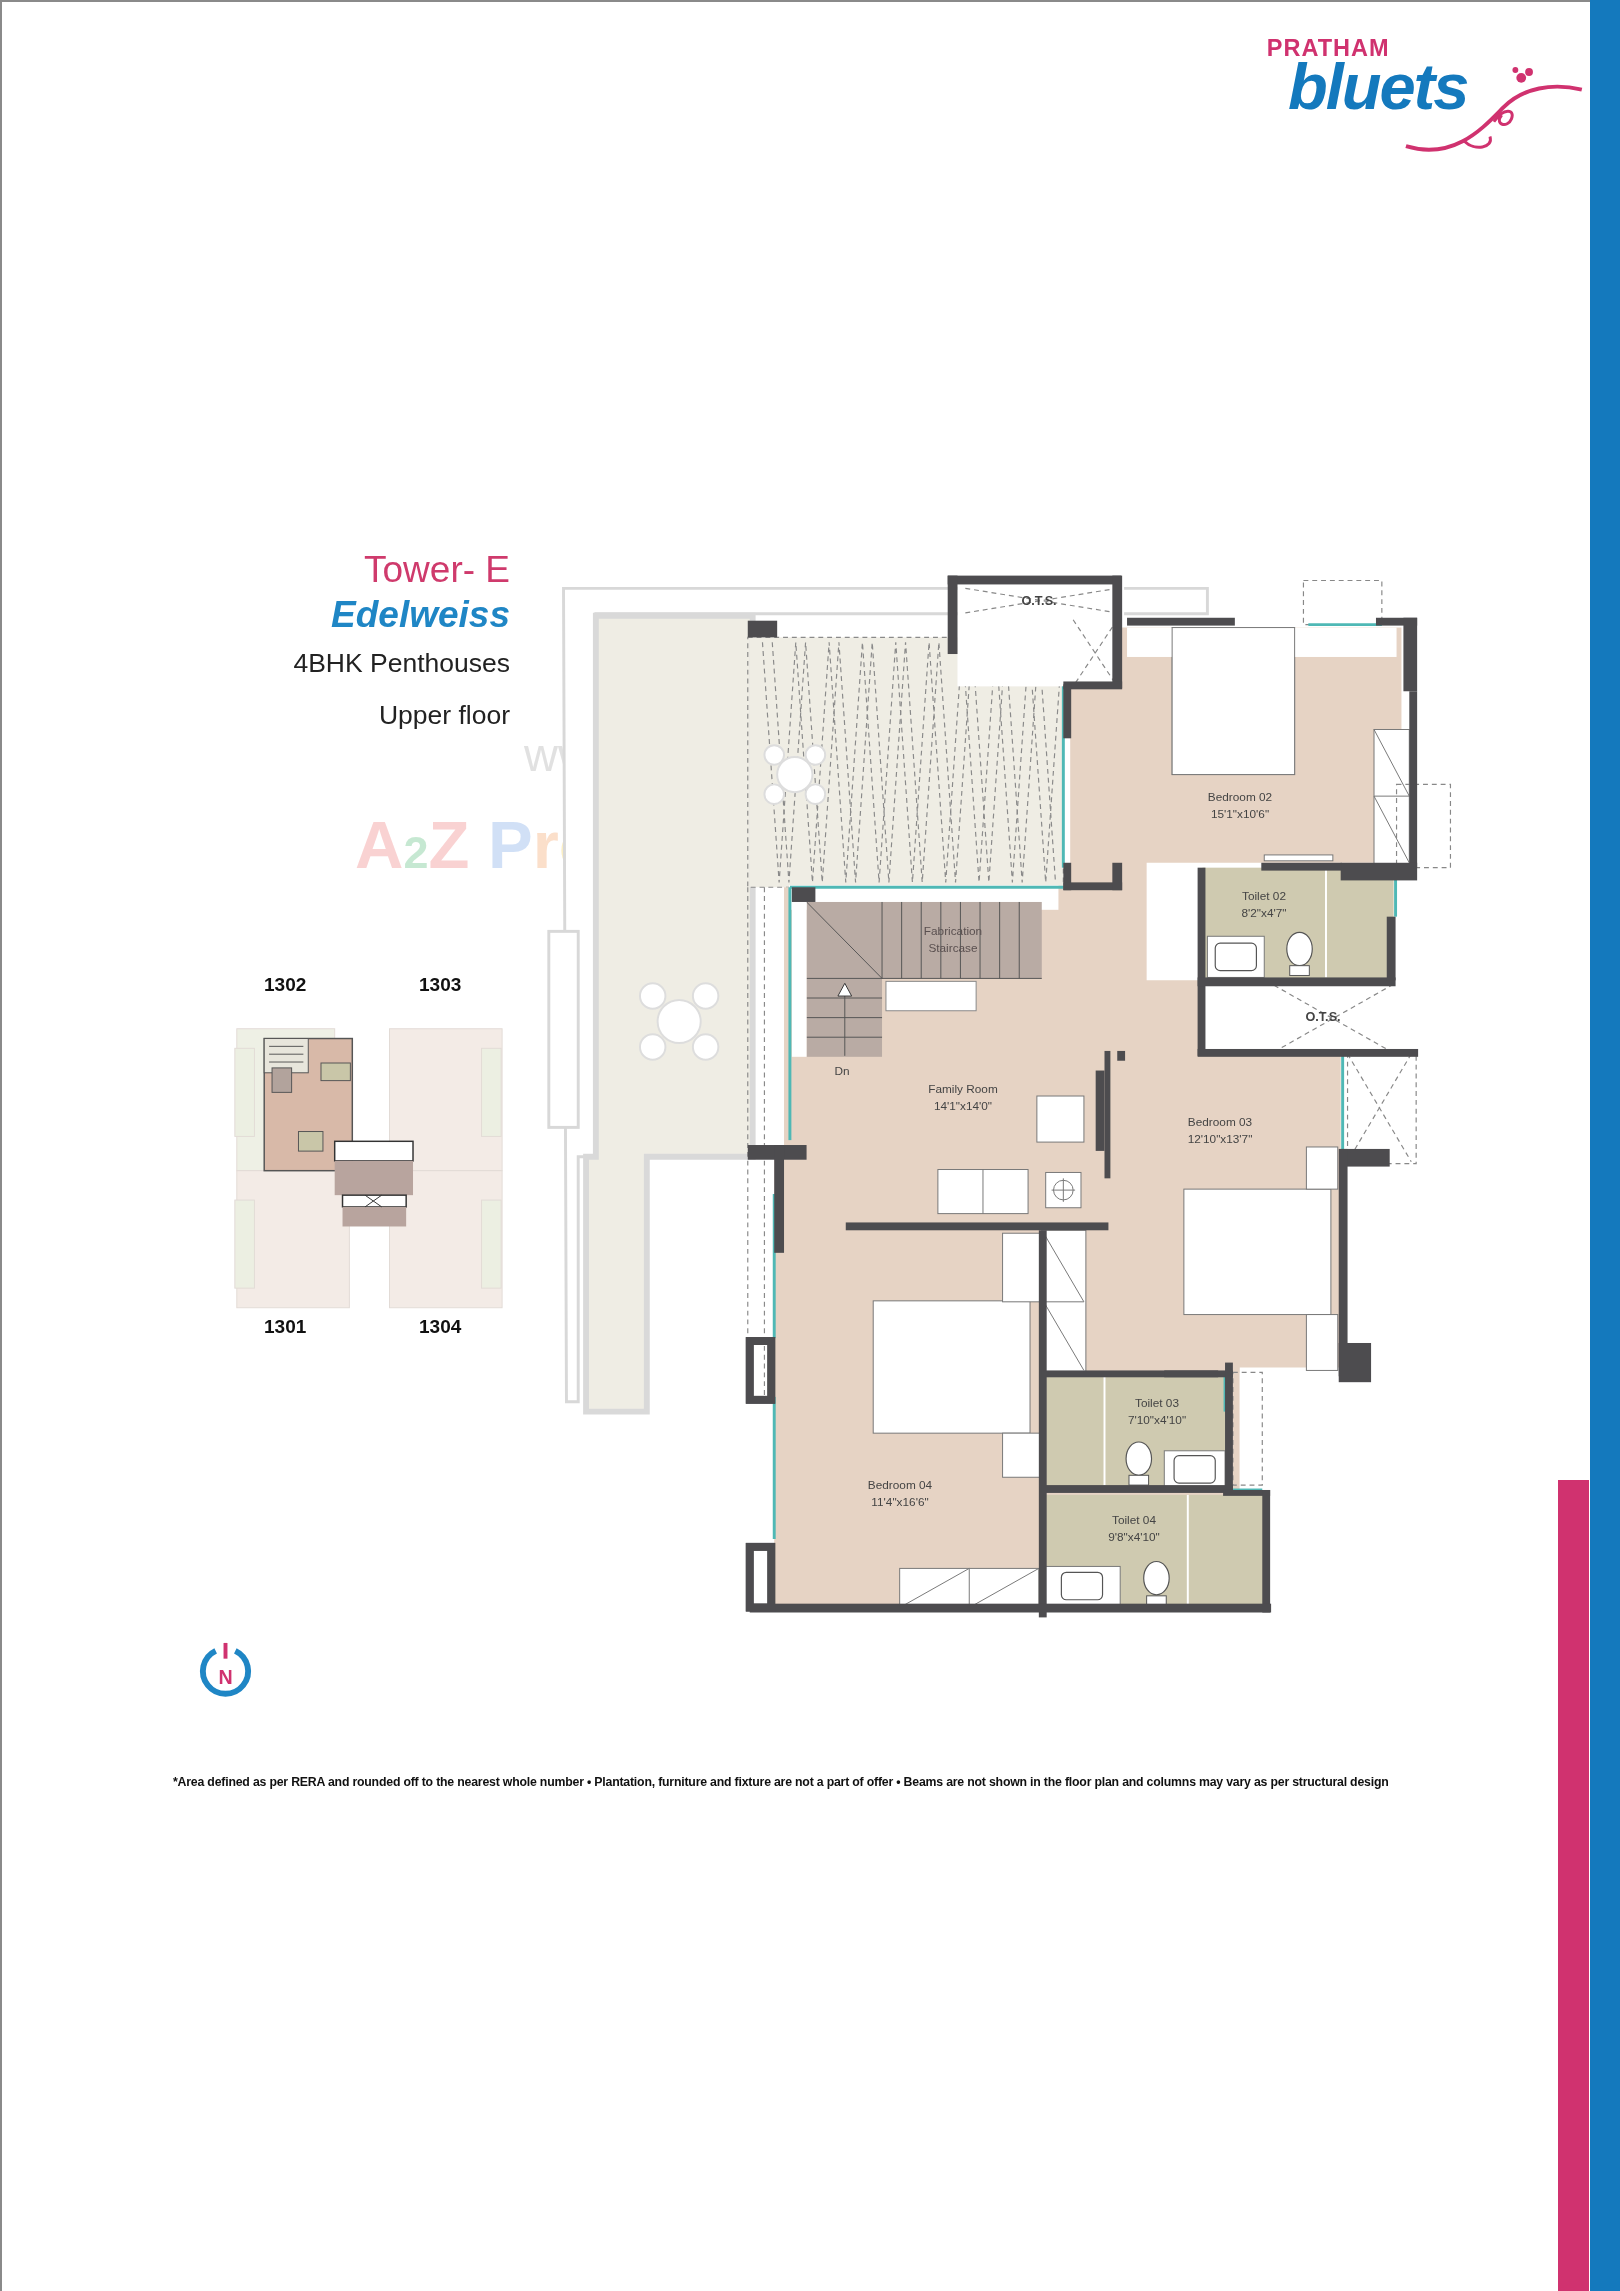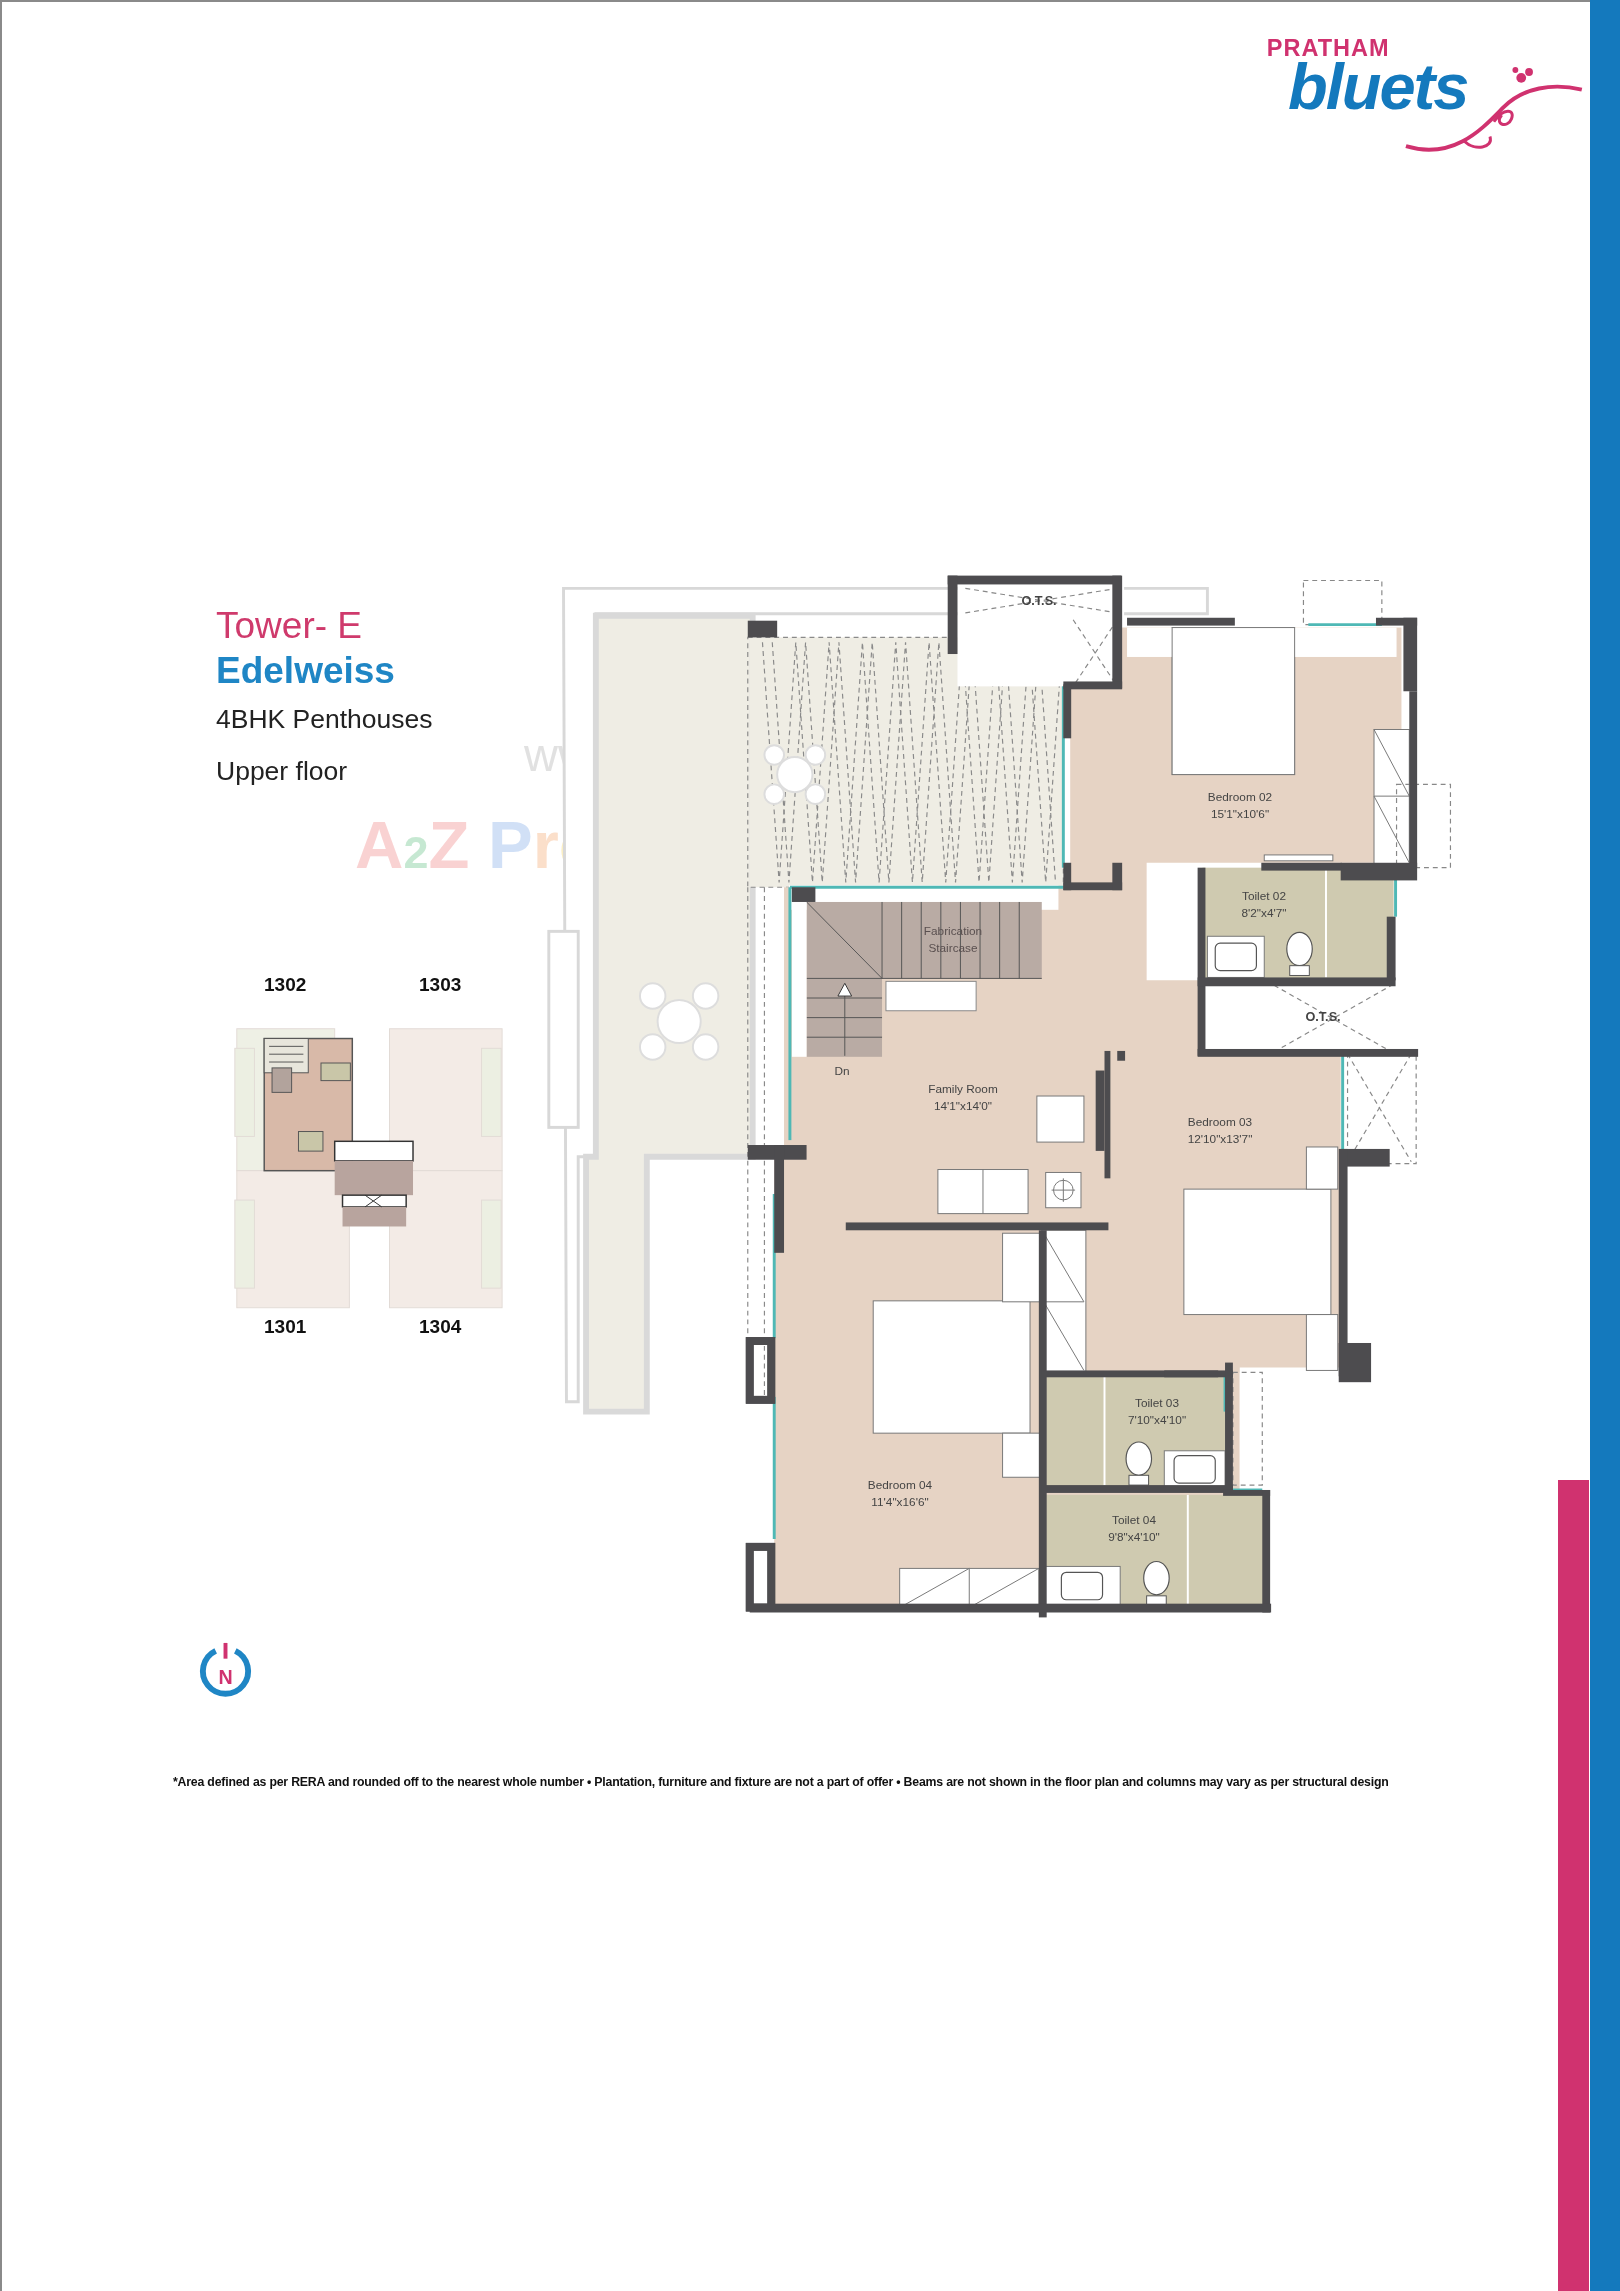--- a/index.html
+++ b/index.html
@@ -6,23 +6,23 @@
   body { width: 1620px; height: 2292px; position: relative; overflow: hidden; font-family: "Liberation Sans", sans-serif; }
   .page-border { position: absolute; left: 0; top: 0; width: 1620px; height: 2292px; box-sizing: border-box; border-top: 2.9px solid #8a8a8a; border-left: 2.9px solid #8a8a8a; pointer-events: none; }
   .stripe-blue { position: absolute; left: 1590px; top: 0; width: 30px; height: 2292px; background: #1479bd; }
   .stripe-pink { position: absolute; left: 1558px; top: 1480px; width: 31px; height: 812px; background: #d0326f; }
 
   .logo { position: absolute; left: 1259px; top: 29px; width: 333px; height: 127px; }
   .logo .brand-top { position: absolute; left: 7.8px; top: 5.9px; font-size: 23.5px; font-weight: bold; color: #d0326f; letter-spacing: 1px; font-family: "Liberation Sans", sans-serif; }
   .logo .brand-main { position: absolute; left: 29px; top: 19.6px; font-size: 65px; font-weight: bold; font-style: italic; color: #1479bd; letter-spacing: -2px; font-family: "Liberation Sans", sans-serif; }
   .logo svg { position: absolute; left: 0; top: 0; }
 
-  .info { position: absolute; left: 216px; top: 603px; width: 294px; text-align: left; }
+  .info { position: absolute; left: 216px; top: 547px; width: 294px; text-align: right; }
   .info .tower { font-size: 37px; color: #cf3a6c; margin: 0; line-height: 45px; }
-  .info .name { font-size: 37px; color: #1f86c5; margin: 0; line-height: 45px; font-weight: bold; }
+  .info .name { font-size: 37px; color: #1f86c5; margin: 0; line-height: 45px; font-weight: bold; font-style: italic; }
   .info .line { font-size: 26.5px; color: #222; margin: 0; line-height: 52px; }
 
   .keyplan { position: absolute; left: 225px; top: 970px; width: 284px; height: 372px; }
   .keyplan .unit-label { position: absolute; font-size: 19px; font-weight: bold; color: #111; font-family: "Liberation Sans", sans-serif; }
 
   .plan { position: absolute; left: 0; top: 0; width: 1620px; height: 2292px; }
   .room-label { position: absolute; font-size: 11.8px; color: #444; text-align: center; line-height: 16.7px; font-family: "Liberation Sans", sans-serif; transform: translateX(-50%); white-space: nowrap; }
   .ots-label { position: absolute; font-size: 12.7px; color: #444; font-weight: bold; transform: translateX(-50%); font-family: "Liberation Sans", sans-serif; }
 
   .watermark-url { position: absolute; left: 524px; top: 727px; font-size: 47px; color: rgba(170,170,170,0.35); font-family: "Liberation Sans", sans-serif; white-space: nowrap; }

